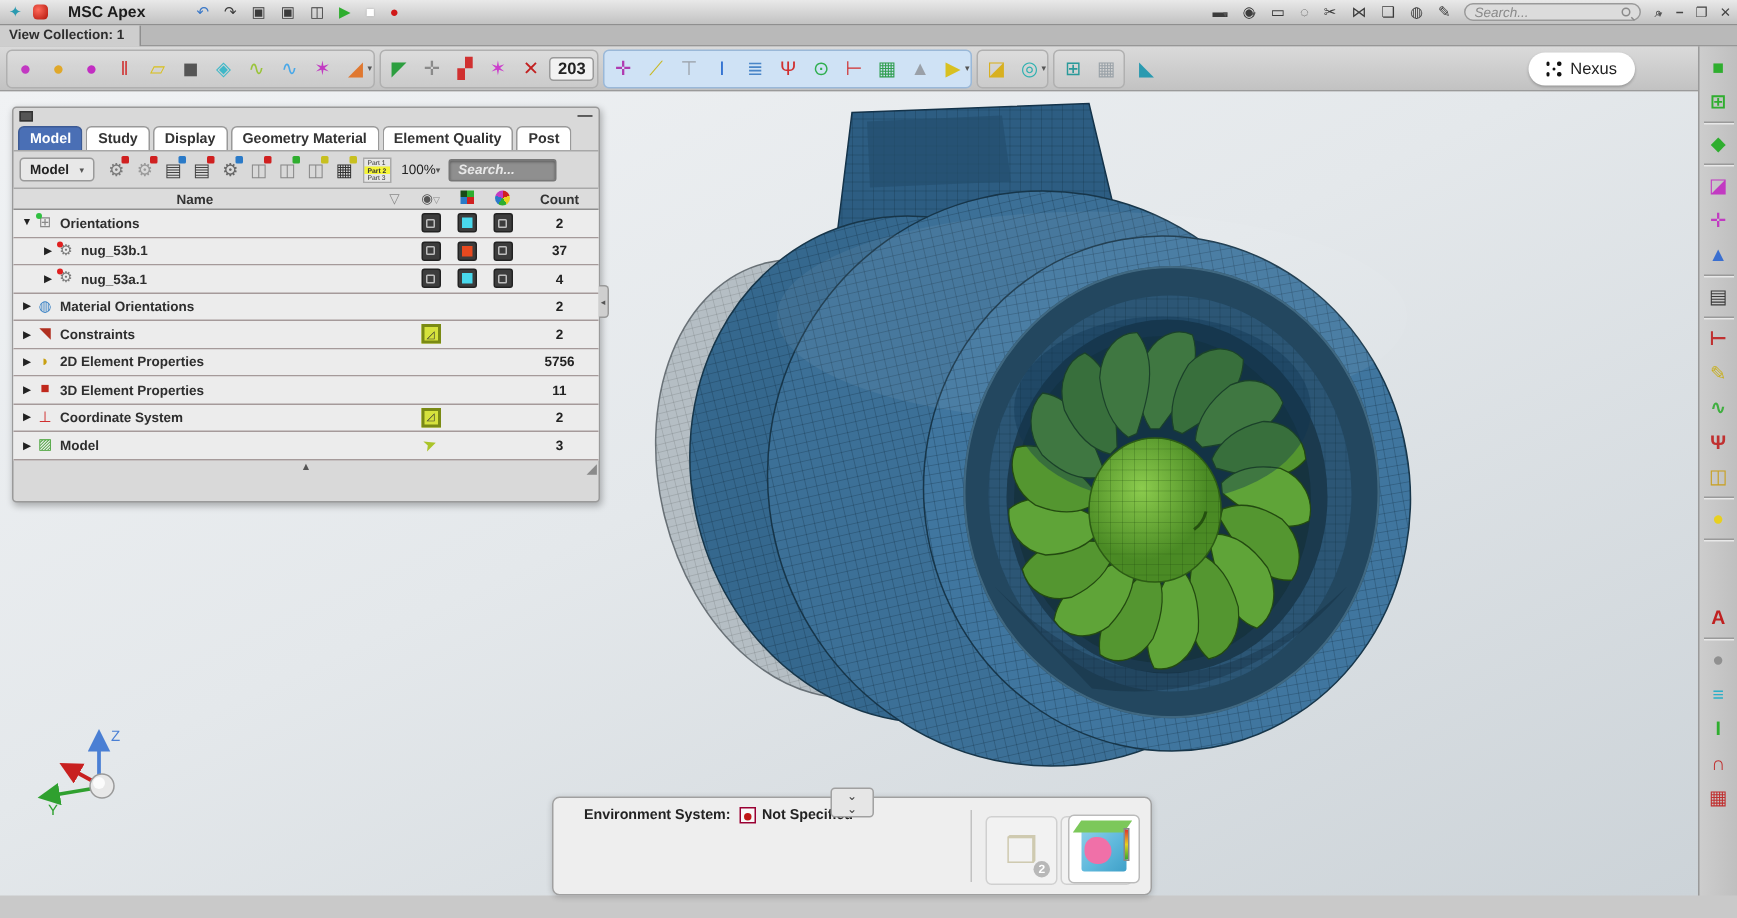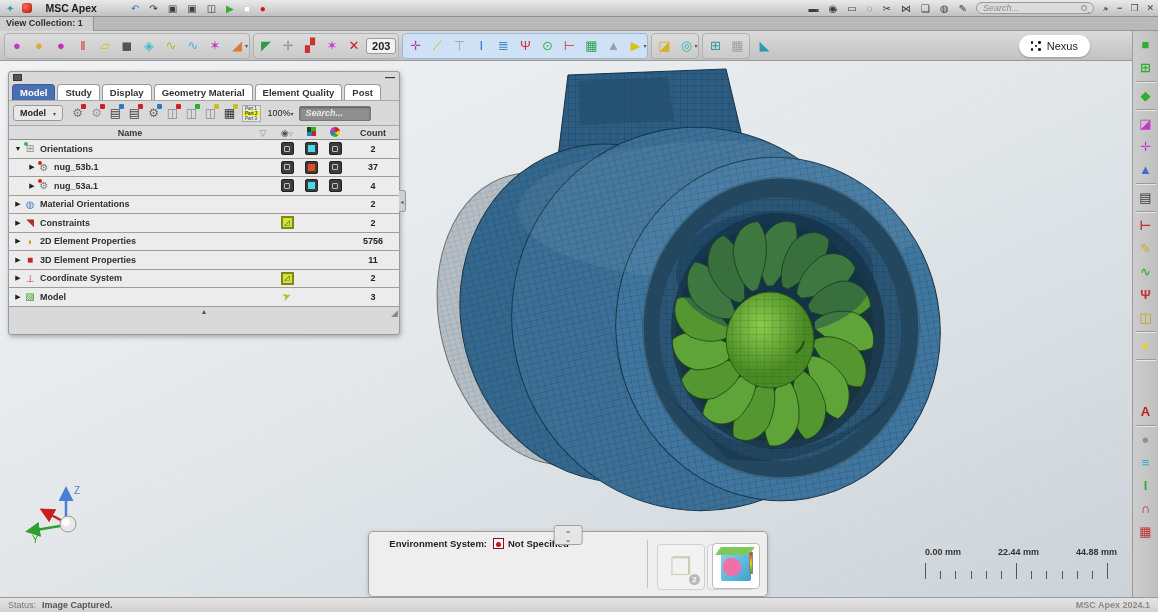--- a/index.html
+++ b/index.html
@@ -531,42 +531,20 @@
       </defs>
       <line x1="44" y1="42" x2="44" y2="12" stroke="#4a7fd4" stroke-width="2.5" marker-end="url(#ahb)"></line>
       <line x1="44" y1="46" x2="8" y2="52" stroke="#2fa02f" stroke-width="2.5" marker-end="url(#ahg)"></line>
       <line x1="44" y1="44" x2="22" y2="32" stroke="#c82020" stroke-width="2.5" marker-end="url(#ahr)"></line>
       <circle cx="46" cy="45" r="8" fill="#e8e8e8" stroke="#9a9a9a"></circle>
       <circle cx="44" cy="43" r="4" fill="#fff" opacity="0.8"></circle>
       <text x="52" y="15" font-size="10" fill="#4a7fd4">Z</text>
       <text x="10" y="64" font-size="10" fill="#2fa02f">Y</text>
     </svg>
 
-    <div class="ruler">
-      <div class="ruler-labels">
-        <span>0.00 mm</span>
-        <span>22.44 mm</span>
-        <span>44.88 mm</span>
-      </div>
-      <div class="ruler-ticks" id="ruler-ticks">
-          <i style="left: 0px; height: 16px;"></i>
-          <i style="left: 15.1667px; height: 8px;"></i>
-          <i style="left: 30.3333px; height: 8px;"></i>
-          <i style="left: 45.5px; height: 8px;"></i>
-          <i style="left: 60.6667px; height: 8px;"></i>
-          <i style="left: 75.8333px; height: 8px;"></i>
-          <i style="left: 91px; height: 16px;"></i>
-          <i style="left: 106.167px; height: 8px;"></i>
-          <i style="left: 121.333px; height: 8px;"></i>
-          <i style="left: 136.5px; height: 8px;"></i>
-          <i style="left: 151.667px; height: 8px;"></i>
-          <i style="left: 166.833px; height: 8px;"></i>
-          <i style="left: 182px; height: 16px;"></i>
-        </div>
-    </div>
 
     <div class="botpanel">
       <div class="bp-chev">⌄<br>⌄</div>
       <div class="bp-row">
         <span class="bp-label">Environment System:</span>
         <span class="mech-ic"></span>
         <span class="bp-value">Not Specified</span>
       </div>
       <div class="bp-sep" style="left:278px"></div>
       <div class="bigbtn" style="left:288px">
@@ -610,19 +588,14 @@
       <div class="rtgap"></div>
       <span class="rticon" style="color: rgb(192, 32, 32);">A</span>
       <div class="rtsep"></div>
       <span class="rticon" style="color: rgb(144, 144, 144);">●</span>
       <span class="rticon" style="color: rgb(42, 176, 200);">≡</span>
       <span class="rticon" style="color: rgb(47, 174, 47);">I</span>
       <span class="rticon" style="color: rgb(192, 48, 48);">∩</span>
       <span class="rticon" style="color: rgb(192, 48, 48);">▦</span>
     </div>
 
-  <div class="statusbar">
-    <span class="status-label">Status:</span>
-    <span class="status-msg">Image Captured.</span>
-    <span class="status-ver">MSC Apex 2024.1</span>
-  </div>
 
 </div>
 
 </body></html>

